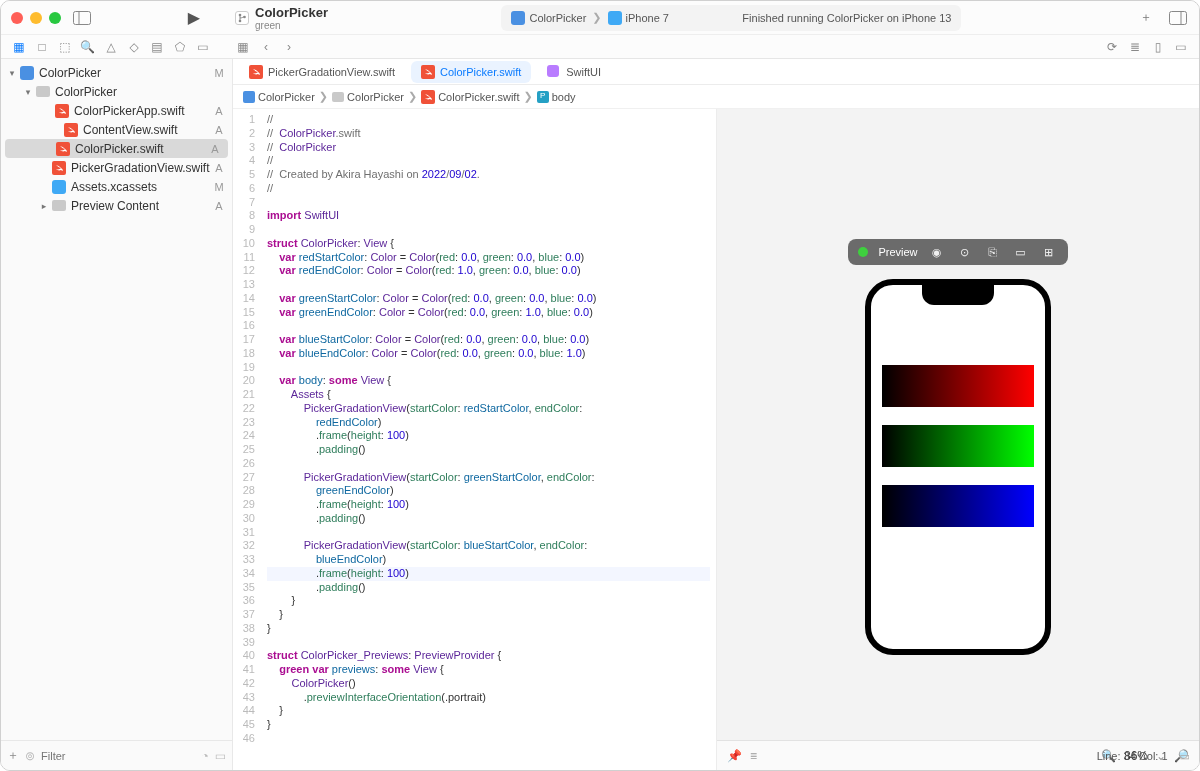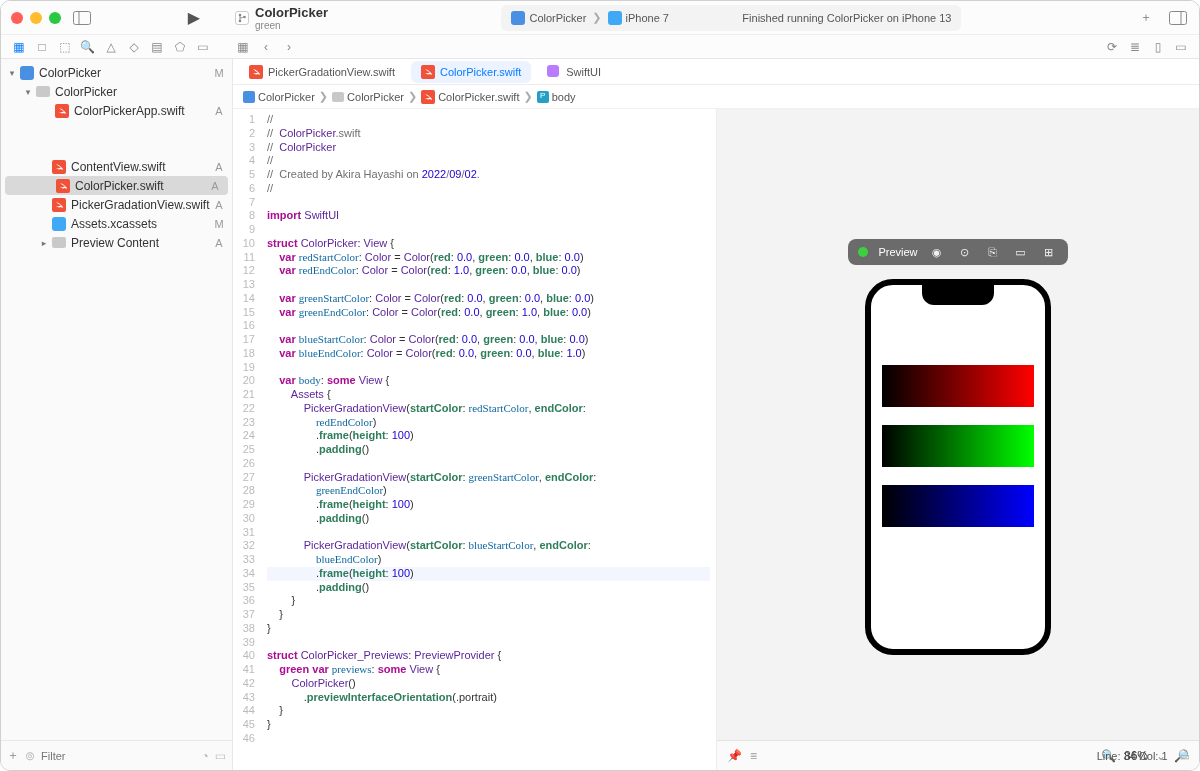--- a/index.html
+++ b/index.html
@@ -47,22 +47,22 @@
   .tab .ticn{width:14px;height:14px;}
   .breadcrumb{height:24px;display:flex;align-items:center;gap:4px;padding:0 10px;font-size:11px;color:#555;border-bottom:1px solid #f0f0f0;}
   .bc-item{display:flex;align-items:center;gap:3px;}
   .editor-split{flex:1;display:flex;overflow:hidden;}
   .code-area{width:484px;border-right:1px solid #ececec;display:flex;overflow:hidden;font-family:Menlo,Monaco,monospace;font-size:11px;line-height:1.25;}
   .gutter{width:28px;text-align:right;padding:4px 6px 4px 0;color:#bbb;background:#fff;white-space:pre;}
   .code{flex:1;padding:4px 6px;white-space:pre;overflow:auto;}
   .hl-line{background:#f3f6ff;display:inline-block;width:100%;}
   .kw{color:#aa0d91;font-weight:600;}
   .type{color:#5c2699;}
-  .name{color:#0f68a0;font-family:Liberation Serif, serif;}
-  .fn{color:#2e7d5b;font-weight:bold;}
+  .name{color:#0f68a0;}
+  .fn{color:#2e7d5b;}
   .num{color:#1c00cf;}
   .cm{color:#707070;}
   
   .preview-panel{flex:1;background:#f3f3f3;display:flex;flex-direction:column;align-items:center;position:relative;}
   .prev-toolbar{margin-top:130px;background:#6b6b6b;border-radius:8px;height:26px;display:flex;align-items:center;gap:10px;padding:0 10px;color:#fff;font-size:11px;}
   .pt-dot{width:10px;height:10px;background:#3ecf3e;border-radius:50%;}
   .prev-toolbar .pbtn{width:18px;text-align:center;opacity:.9;}
   .phone{margin-top:14px;width:186px;height:376px;border:6px solid #000;border-radius:28px;background:#fff;position:relative;padding-top:40px;}
   .notch{position:absolute;top:0;left:50%;transform:translateX(-50%);width:72px;height:20px;background:#000;border-radius:0 0 12px 12px;}
   .grad{width:152px;height:42px;margin:0 auto 18px auto;}
@@ -177,21 +177,21 @@
             <span class="disc"></span>
             <span class="icn">
               <svg width="14" height="14" viewBox="0 0 14 14">
                 <rect width="14" height="14" rx="2" fill="#f05138"></rect>
                 <path d="M4 4c2 2 4 3 5 3-1 1-3 2-5 1 1 1 3 2 5 1 1 1 2 1 2 0-1-1-3-4-7-5z" fill="#fff"></path>
               </svg>
             </span>
             <span class="lbl">ColorPickerApp.swift</span>
             <span class="stat">A</span>
           </div>
-          <div class="row" style="padding-left: 38px; margin-top: 37px;">
+          <div class="row" style="padding-left: 50px;">
             <span class="disc"></span>
             <span class="icn">
               <svg width="14" height="14" viewBox="0 0 14 14">
                 <rect width="14" height="14" rx="2" fill="#f05138"></rect>
                 <path d="M4 4c2 2 4 3 5 3-1 1-3 2-5 1 1 1 3 2 5 1 1 1 2 1 2 0-1-1-3-4-7-5z" fill="#fff"></path>
               </svg>
             </span>
             <span class="lbl">ContentView.swift</span>
             <span class="stat">A</span>
           </div>

